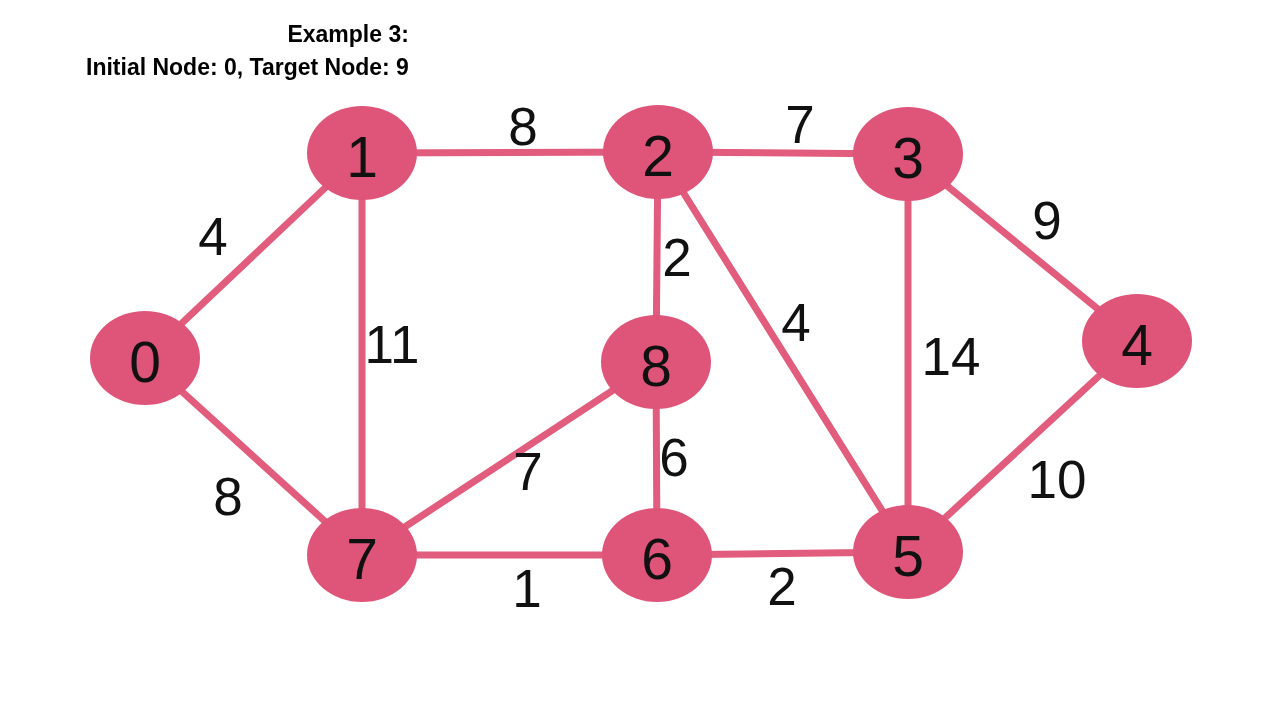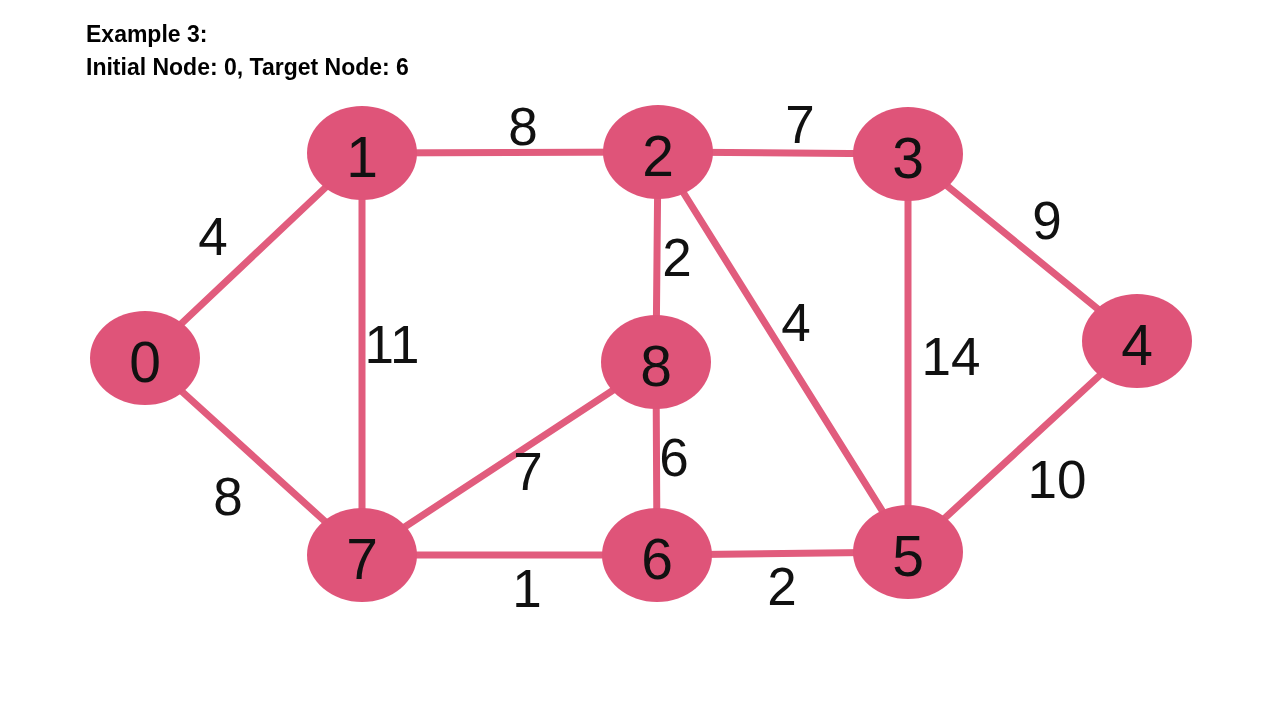--- a/index.html
+++ b/index.html
@@ -17,20 +17,21 @@
   }
   .header {
     position: absolute;
     left: 86px;
     top: 18px;
     color: #000000;
     font-size: 23px;
     font-weight: 700;
     line-height: 33px;
     white-space: nowrap;
+    text-align: right;
   }
   .graph-svg {
     position: absolute;
     left: 0;
     top: 0;
   }
   .edge-line {
     fill: none;
     stroke-linecap: round;
   }
@@ -47,21 +48,21 @@
   .weight-label {
     font-size: 53px;
   }
 </style>
 </head>
 <body>
 
 <div class="stage">
   <div class="header">
     <div>Example 3:</div>
-    <div>Initial Node: 0, Target Node: 6</div>
+    <div>Initial Node: 0, Target Node: 9</div>
   </div>
   <svg class="graph-svg" width="1276" height="726" viewBox="0 0 1276 726" xmlns="http://www.w3.org/2000/svg">
       <line class="edge-line" x1="145" y1="358" x2="362" y2="153" stroke="#e15c7d" stroke-width="7"></line>
       <line class="edge-line" x1="145" y1="358" x2="362" y2="555" stroke="#e15c7d" stroke-width="7"></line>
       <line class="edge-line" x1="362" y1="153" x2="658" y2="152" stroke="#e15c7d" stroke-width="7"></line>
       <line class="edge-line" x1="362" y1="153" x2="362" y2="555" stroke="#e15c7d" stroke-width="7"></line>
       <line class="edge-line" x1="658" y1="152" x2="908" y2="154" stroke="#e15c7d" stroke-width="7"></line>
       <line class="edge-line" x1="658" y1="152" x2="656" y2="362" stroke="#e15c7d" stroke-width="7"></line>
       <line class="edge-line" x1="658" y1="152" x2="908" y2="552" stroke="#e15c7d" stroke-width="7"></line>
       <line class="edge-line" x1="908" y1="154" x2="1137" y2="341" stroke="#e15c7d" stroke-width="7"></line>

